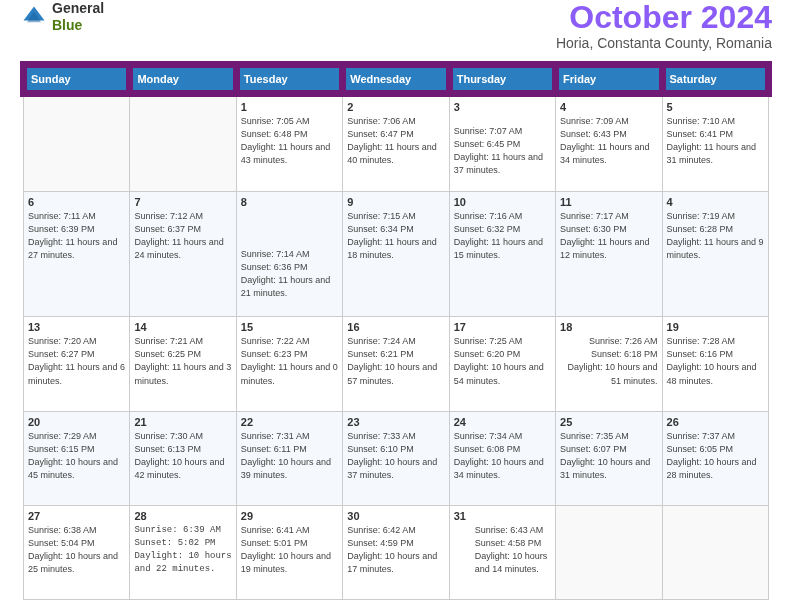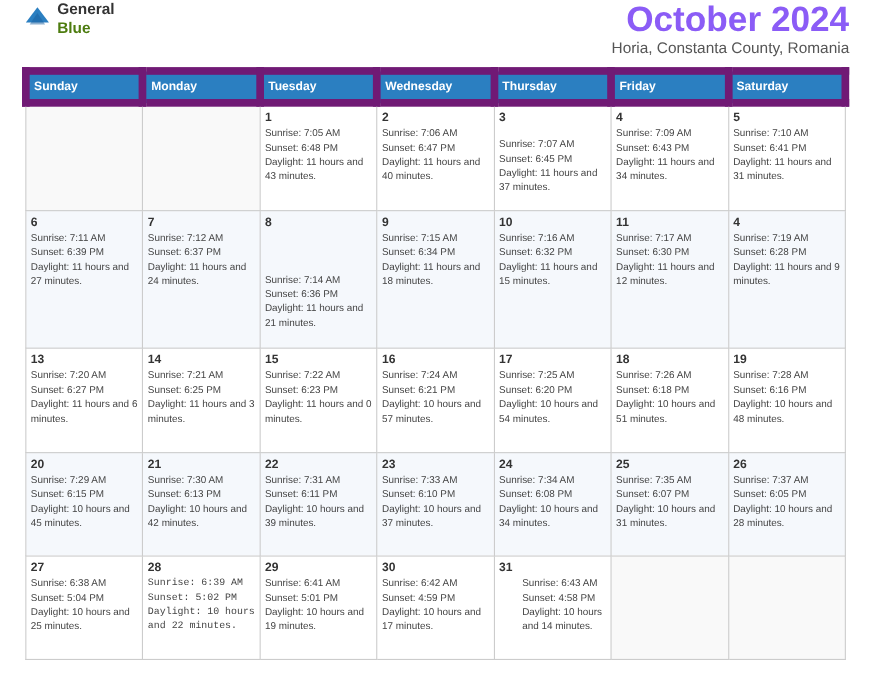--- a/index.html
+++ b/index.html
@@ -236,21 +236,21 @@
 Daylight: 10 hours and 57 minutes.</div>
           </td>
           <td>
             <span class="day-num">17</span>
             <div class="day-info" style="white-space: pre-line;">Sunrise: 7:25 AM
 Sunset: 6:20 PM
 Daylight: 10 hours and 54 minutes.</div>
           </td>
           <td>
             <span class="day-num">18</span>
-            <div class="day-info" style="white-space: pre-line;">Sunrise: 7:26 AM
+            <div class="day-info" style="white-space: pre-line; text-align: right;">Sunrise: 7:26 AM
 Sunset: 6:18 PM
 Daylight: 10 hours and 51 minutes.</div>
           </td>
           <td>
             <span class="day-num">19</span>
             <div class="day-info" style="white-space: pre-line;">Sunrise: 7:28 AM
 Sunset: 6:16 PM
 Daylight: 10 hours and 48 minutes.</div>
           </td>
         </tr>

